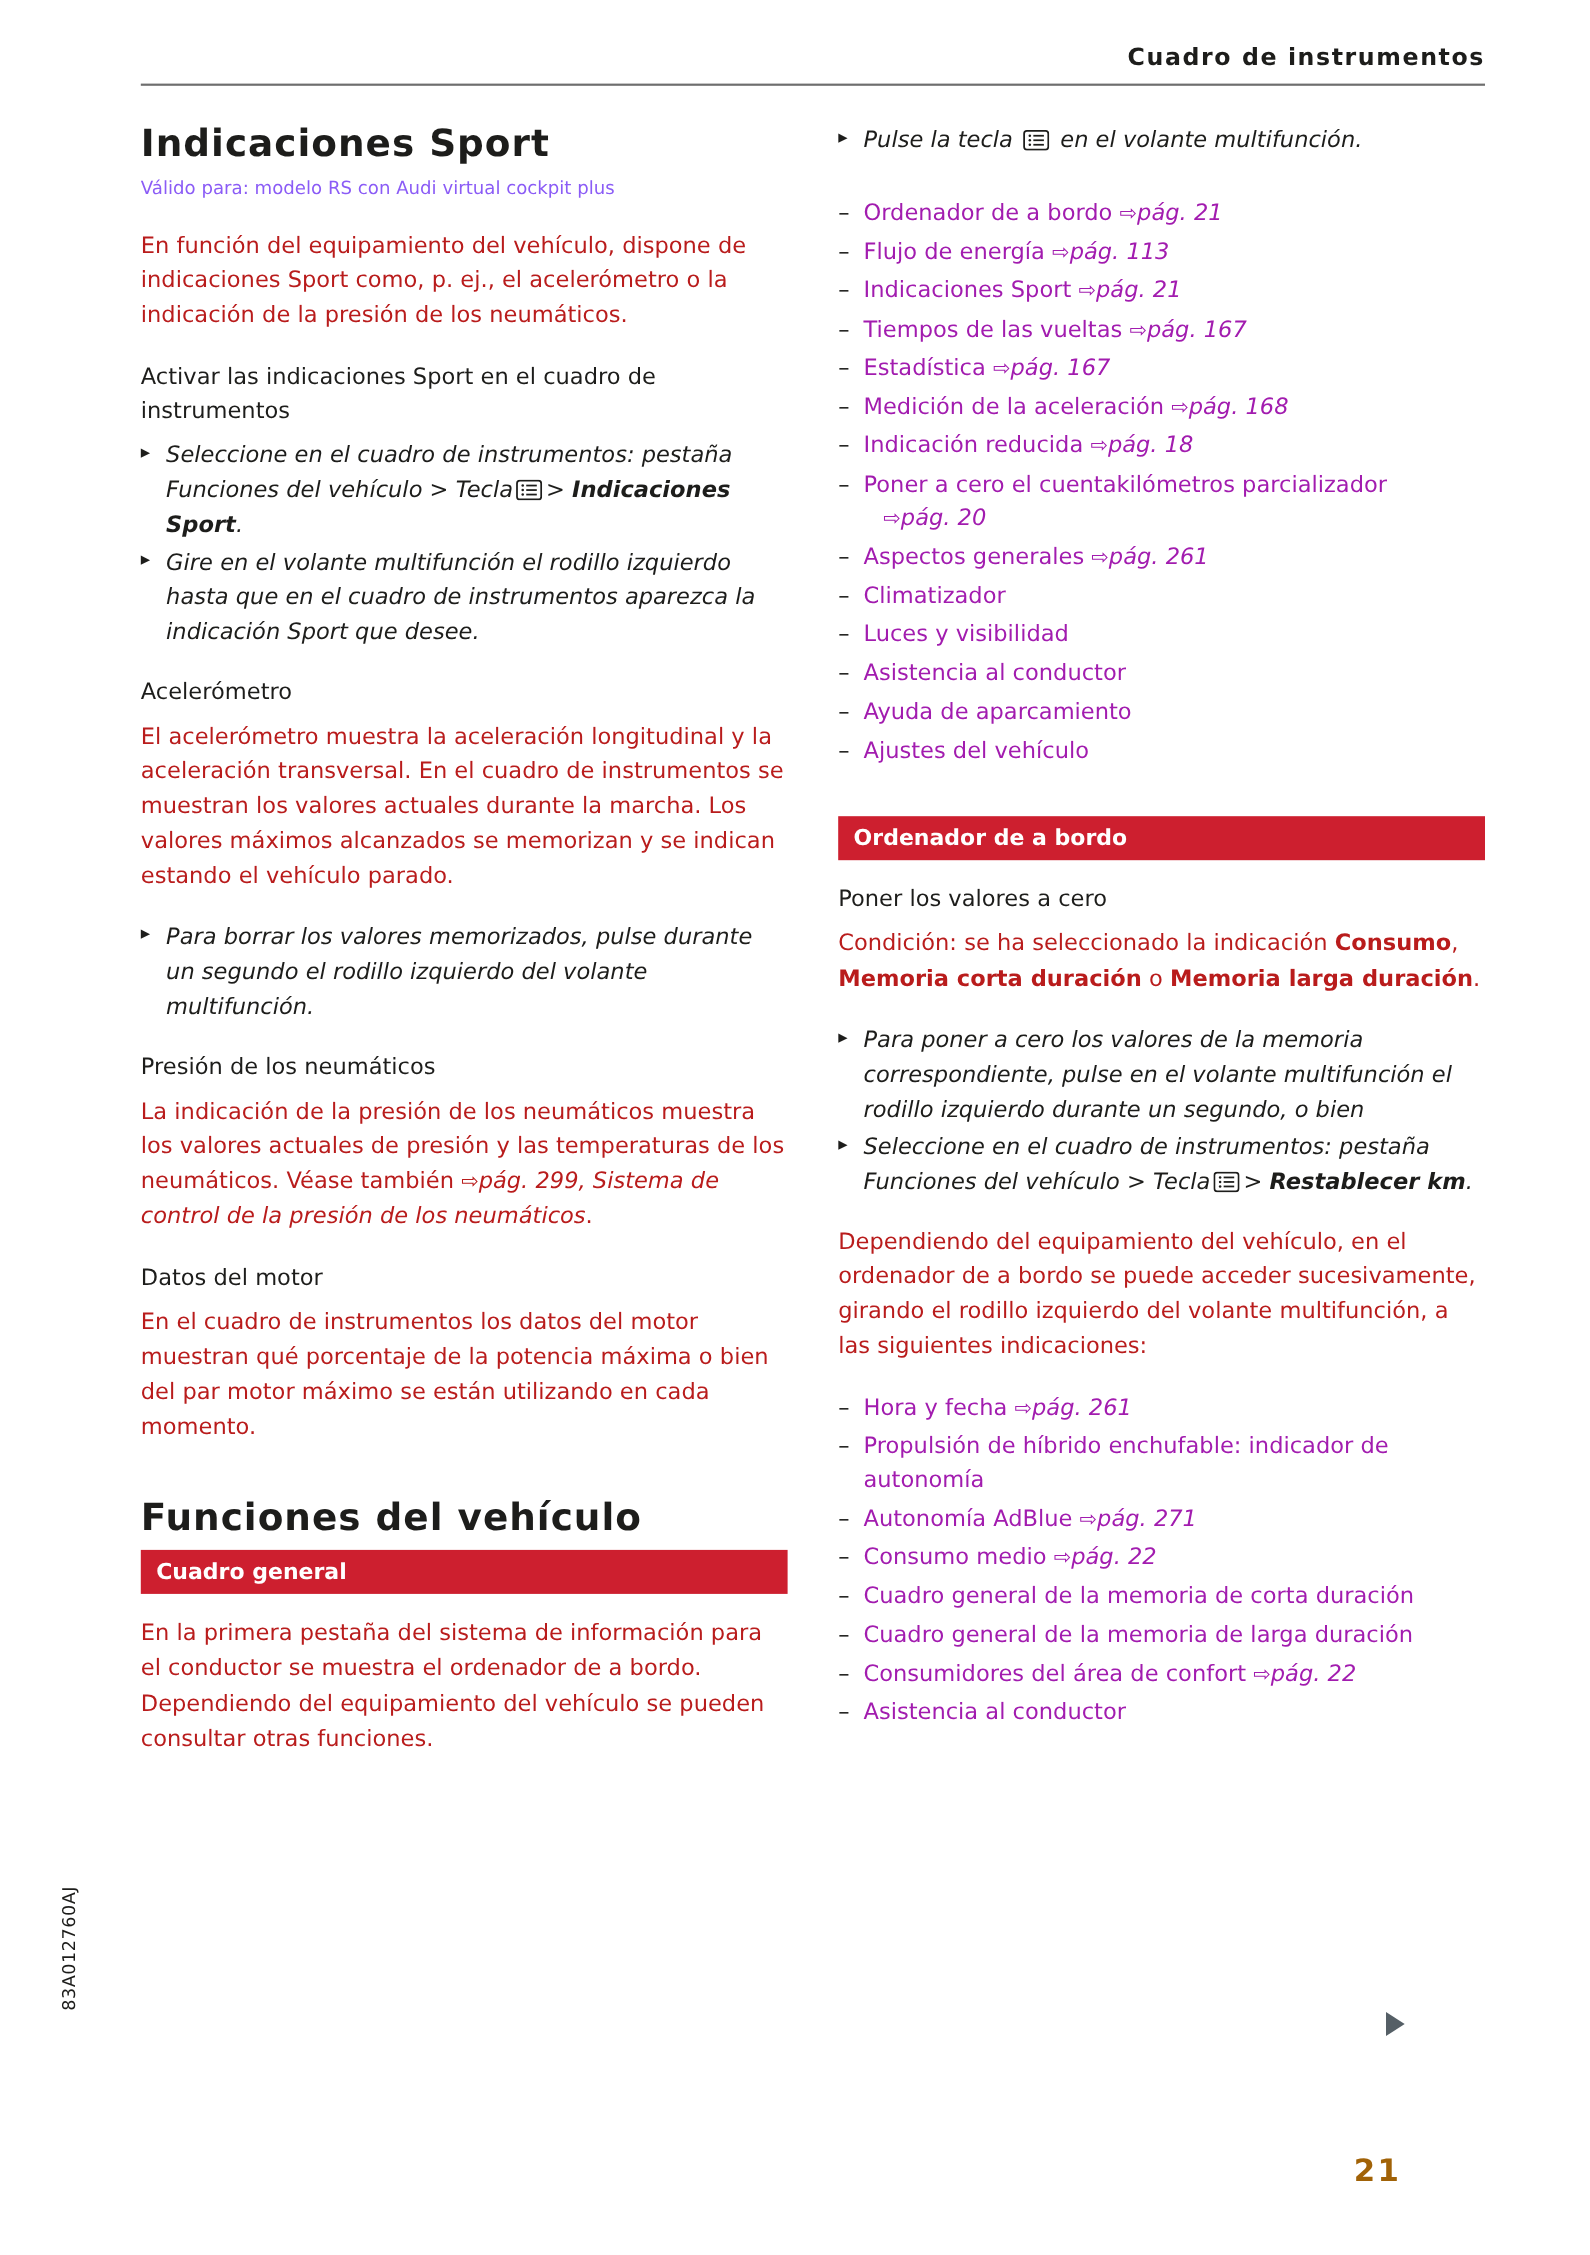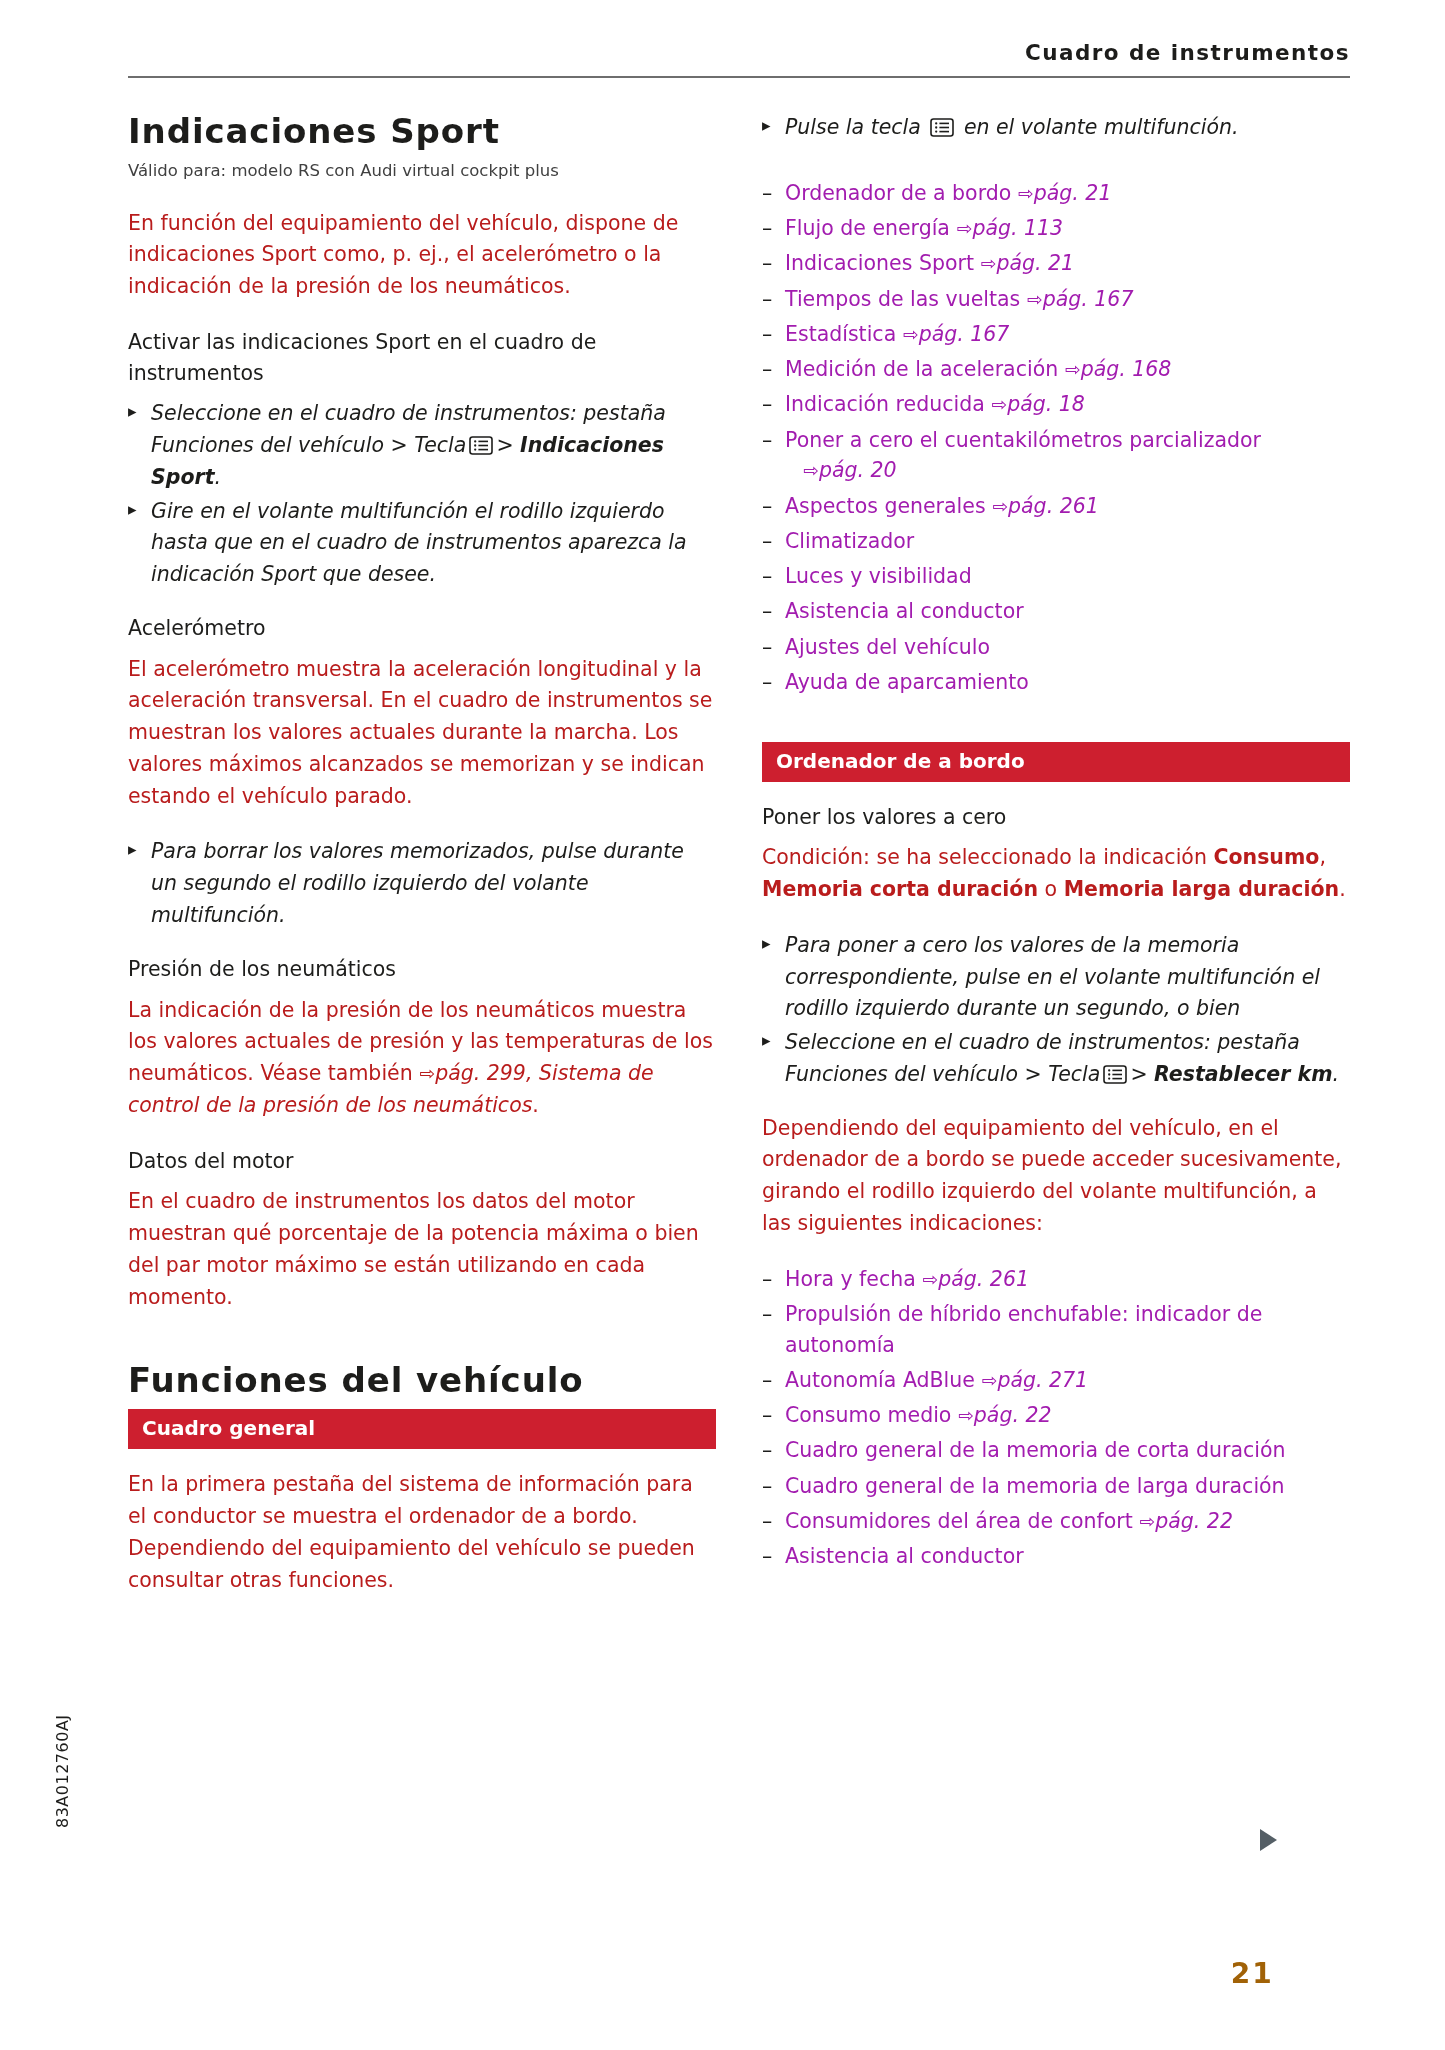--- a/index.html
+++ b/index.html
@@ -53,21 +53,21 @@
   h1.chapter {
     font-size: 34px;
     font-weight: bold;
     letter-spacing: 0.9px;
     line-height: 1.12;
     color: #1d1d1b;
     margin: 0 0 10px 0;
   }
   .valid-for {
     font-size: 16.5px;
-    color: #404040;
+    color: #8b5cf6;
     line-height: 1.3;
     margin-bottom: 26px;
   }
   p.body {
     font-size: 20.5px;
     line-height: 1.55;
     color: #b91c1c;
     margin: 0 0 24px 0;
   }
   h3.sub {
@@ -253,22 +253,22 @@
         <li><span>Indicaciones Sport</span><span> <span class="arrow">⇨</span><i>pág. 21</i></span></li>
         <li><span>Tiempos de las vueltas</span><span> <span class="arrow">⇨</span><i>pág. 167</i></span></li>
         <li><span>Estadística</span><span> <span class="arrow">⇨</span><i>pág. 167</i></span></li>
         <li><span>Medición de la aceleración</span><span> <span class="arrow">⇨</span><i>pág. 168</i></span></li>
         <li><span>Indicación reducida</span><span> <span class="arrow">⇨</span><i>pág. 18</i></span></li>
         <li><span>Poner a cero el cuentakilómetros parcializador</span><span class="cont"><span class="arrow">⇨</span><i>pág. 20</i></span></li>
         <li><span>Aspectos generales</span><span> <span class="arrow">⇨</span><i>pág. 261</i></span></li>
         <li><span>Climatizador</span></li>
         <li><span>Luces y visibilidad</span></li>
         <li><span>Asistencia al conductor</span></li>
+        <li><span>Ayuda de aparcamiento</span></li>
         <li><span>Ajustes del vehículo</span></li>
-        <li><span>Ayuda de aparcamiento</span></li>
       </ul>
 
     <div class="spacer-lg"></div>
 
     <div class="redbar">Ordenador de a bordo</div>
 
     <h3 class="sub">Poner los valores a cero</h3>
 
     <p class="body"><span>Condición: se ha seleccionado la indicación</span> <b>Consumo</b><span>,</span> <b>Memoria corta duración</b> <span>o</span> <b>Memoria larga duración</b><span>.</span></p>
 

